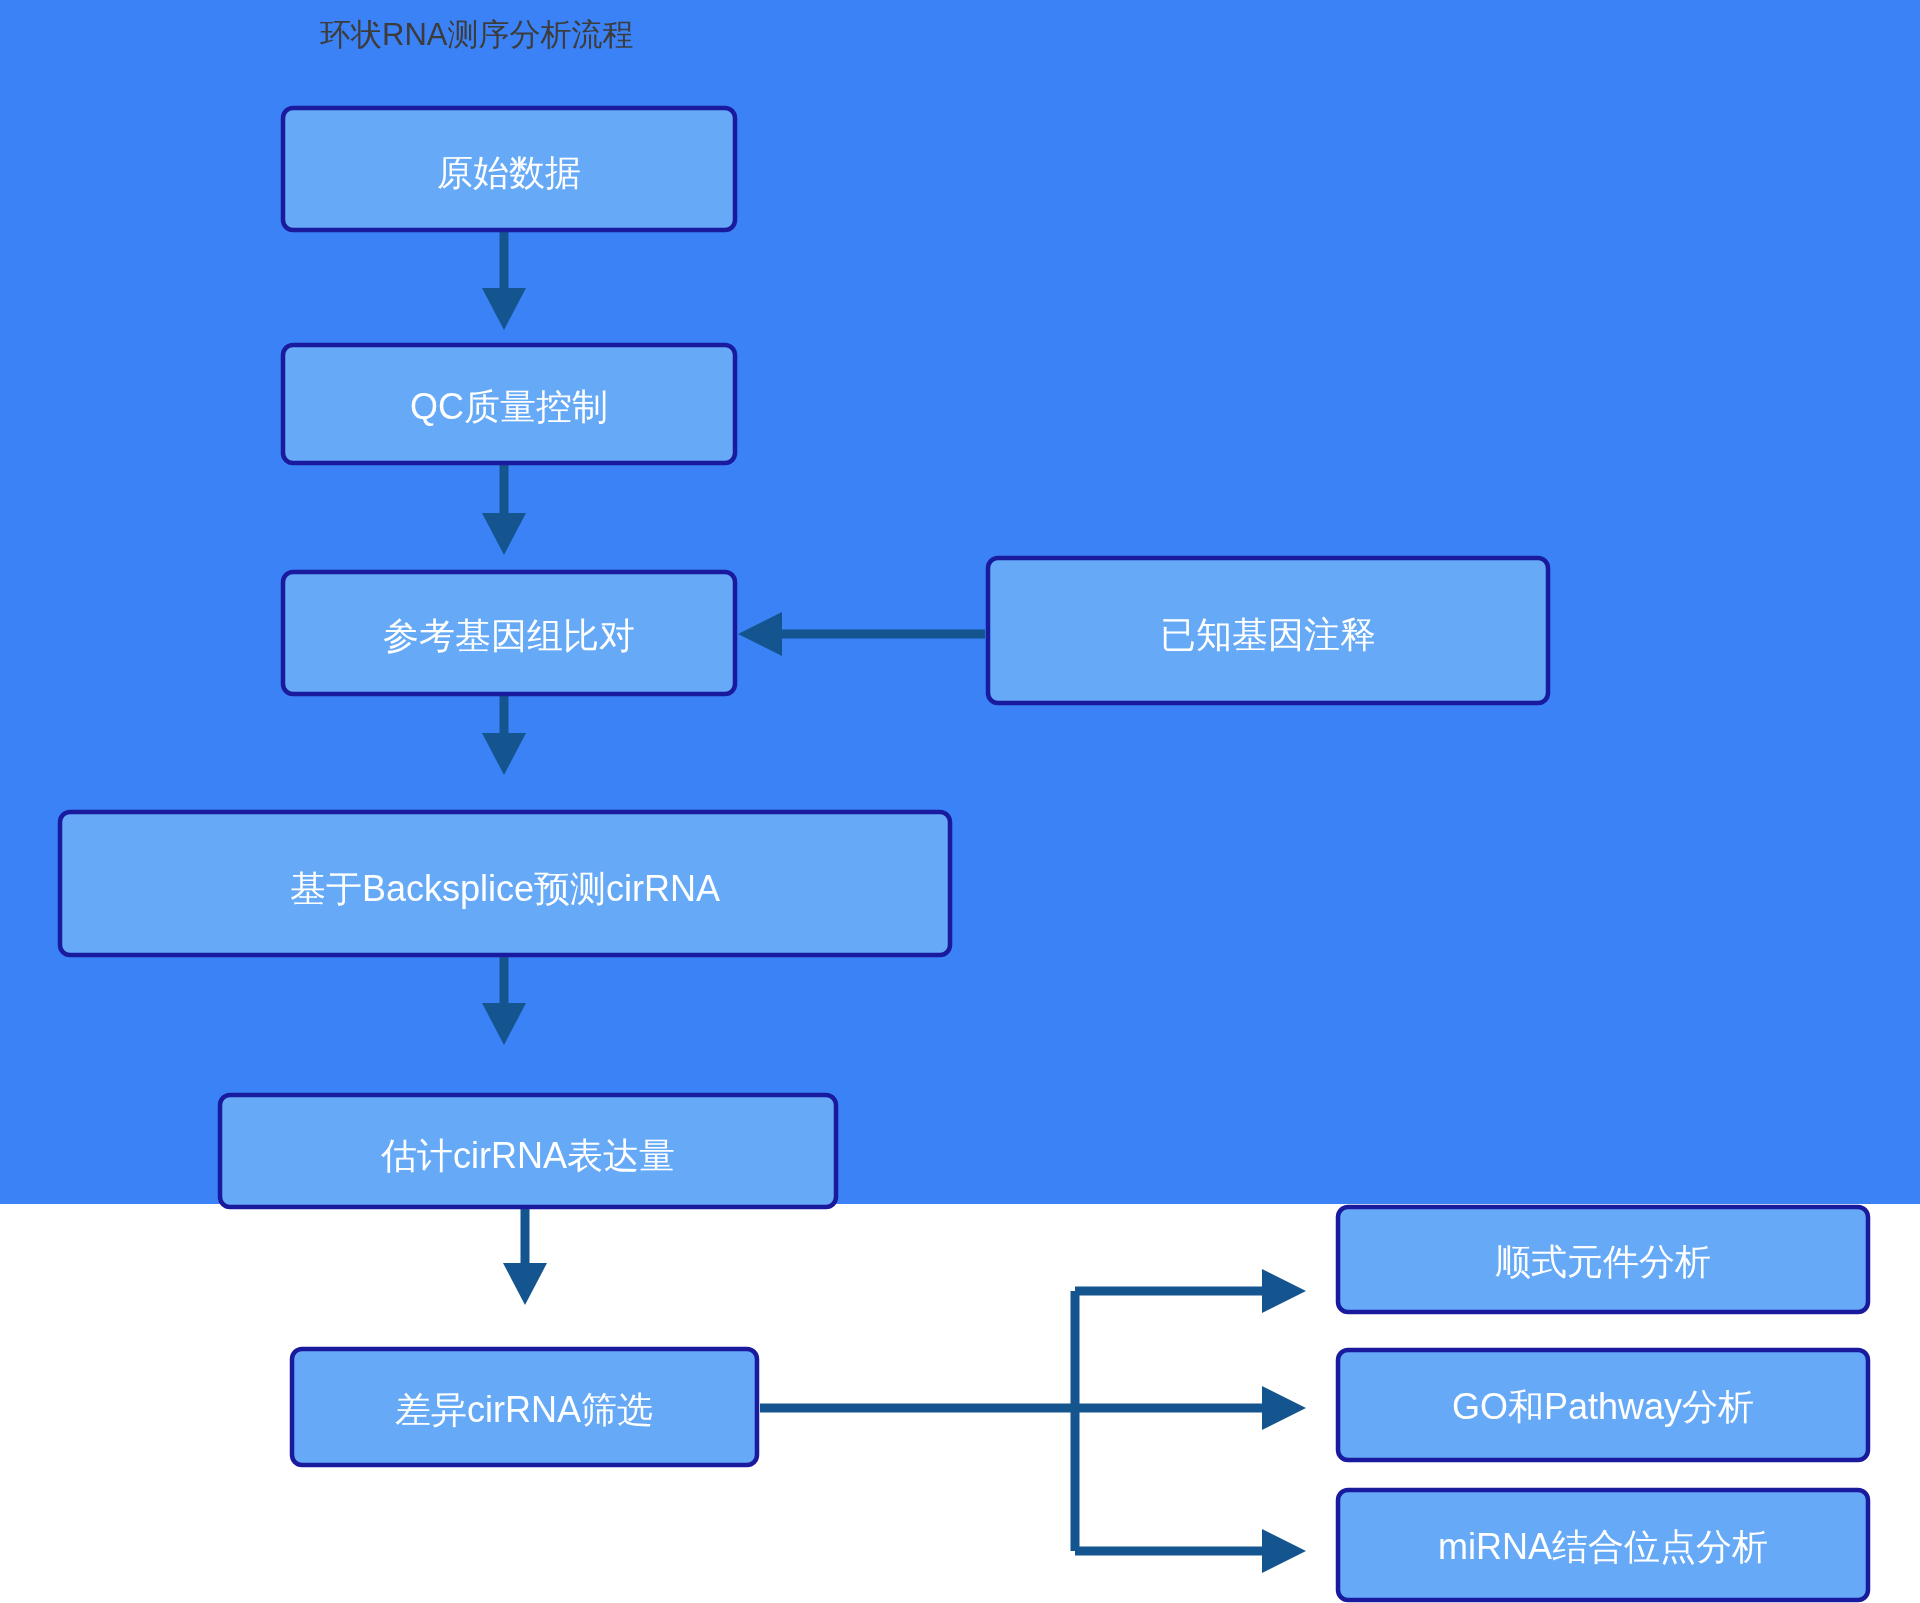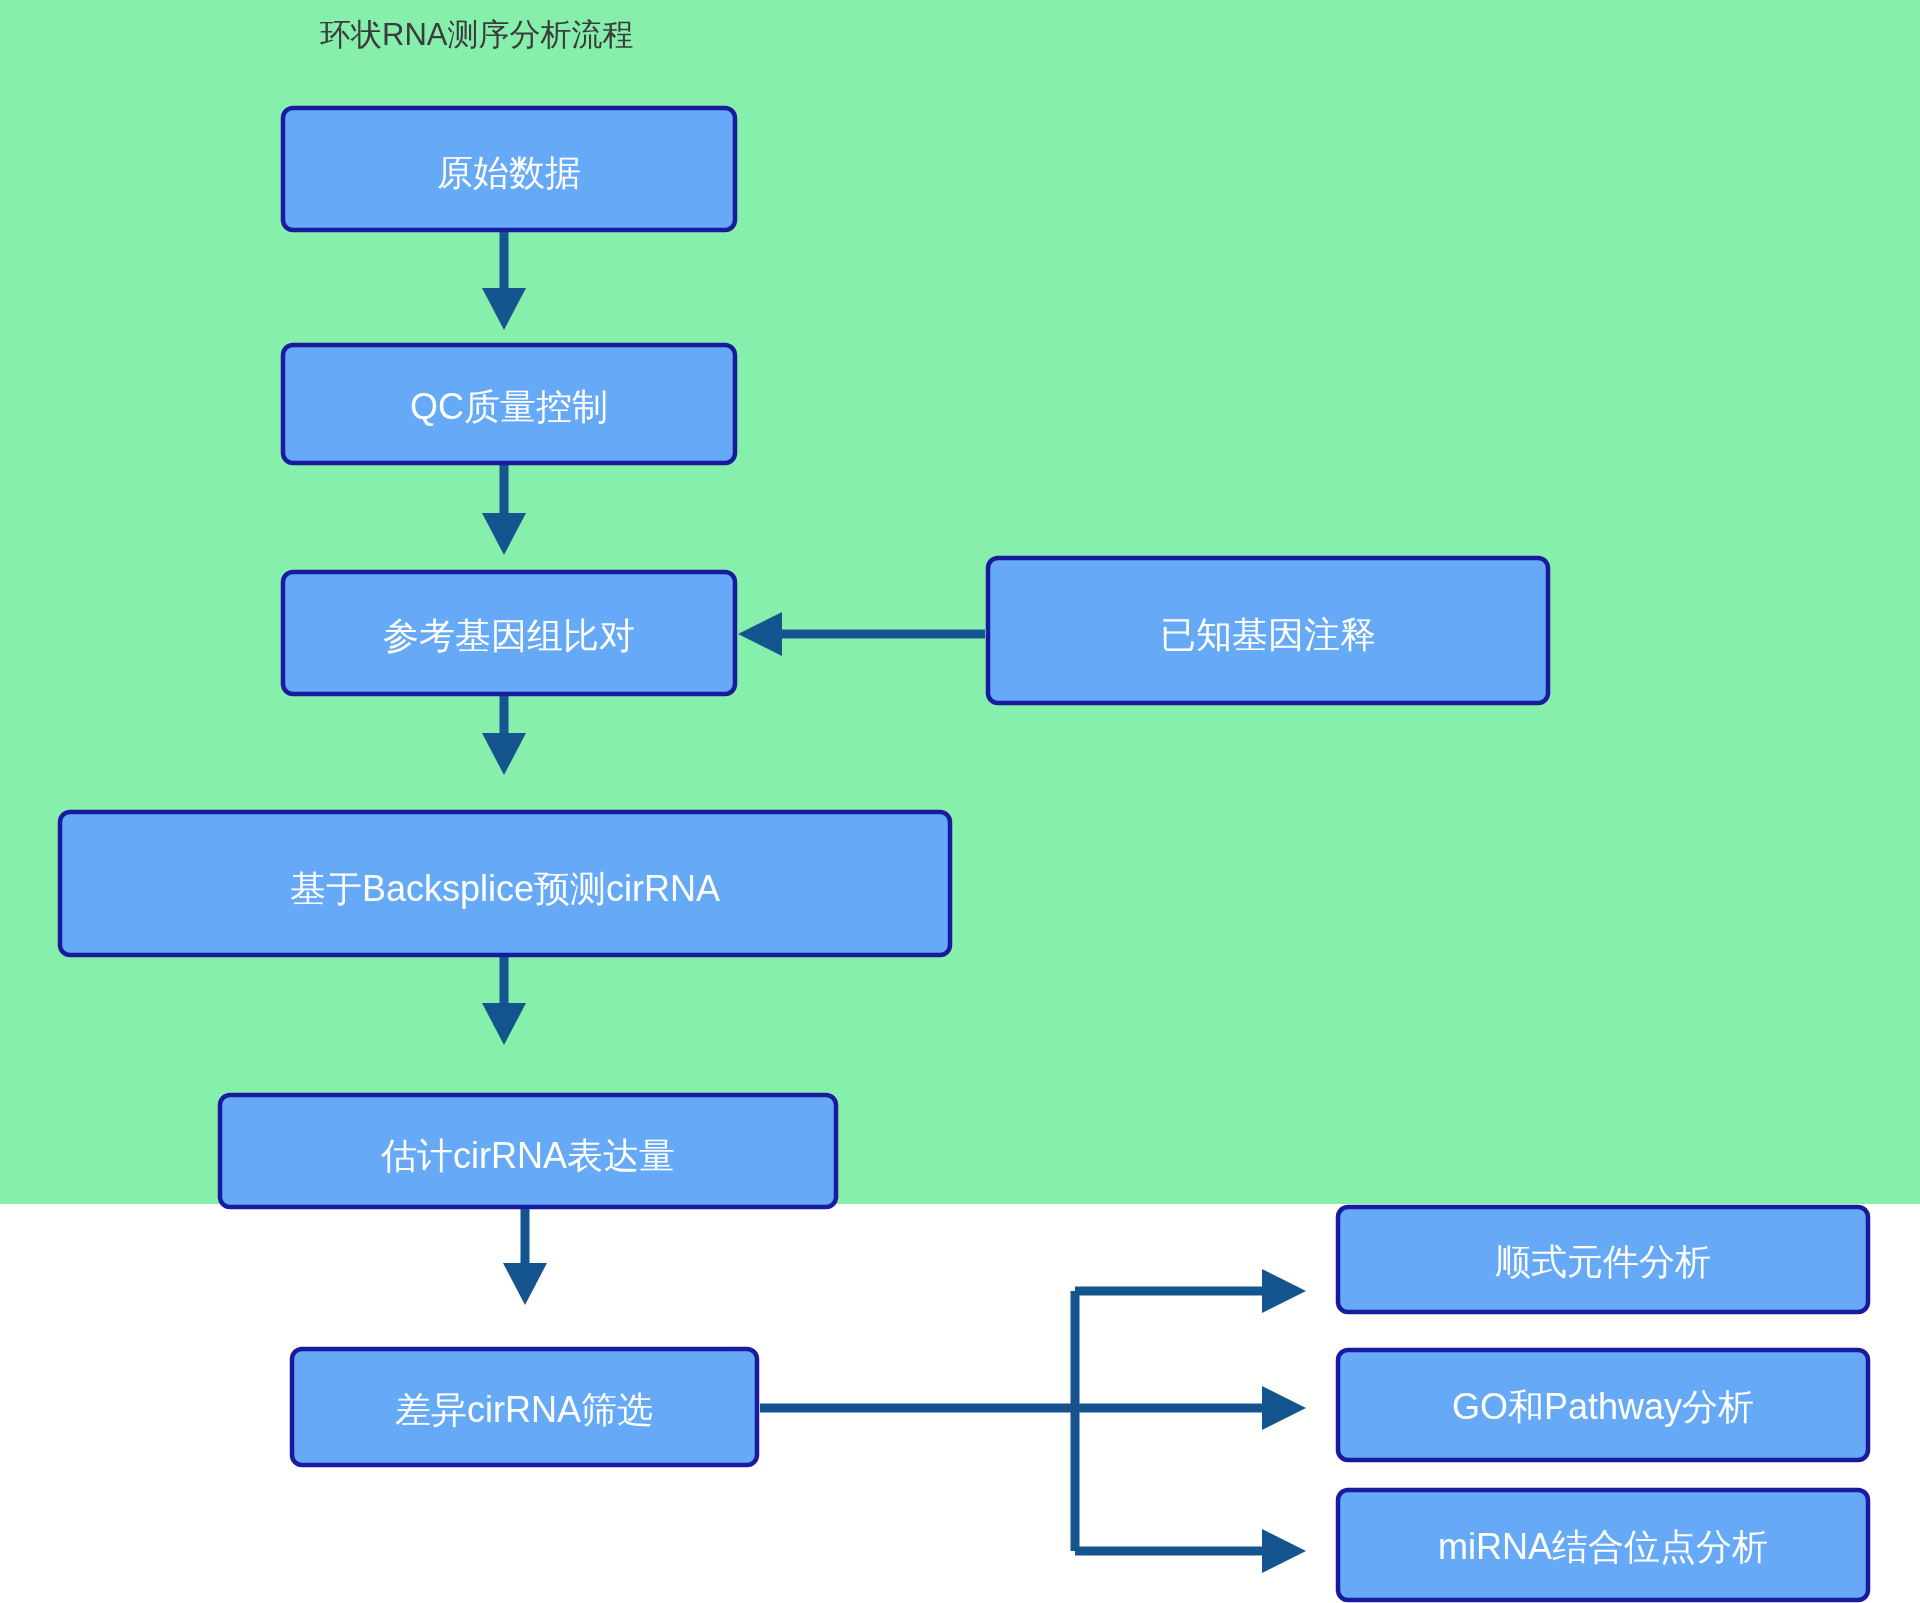--- a/index.html
+++ b/index.html
@@ -10,21 +10,21 @@
   body {
     width: 1920px;
     height: 1603px;
     overflow: hidden;
     font-family: "Liberation Sans", "DejaVu Sans", sans-serif;
   }
   #flowchart-root {
     position: relative;
     width: 1920px;
     height: 1204px;
-    background: #86efac;
+    background: #3b82f6;
   }
   svg.canvas {
     position: absolute;
     left: 0;
     top: 0;
     width: 1920px;
     height: 1603px;
     display: block;
   }
   .diagram-title {

